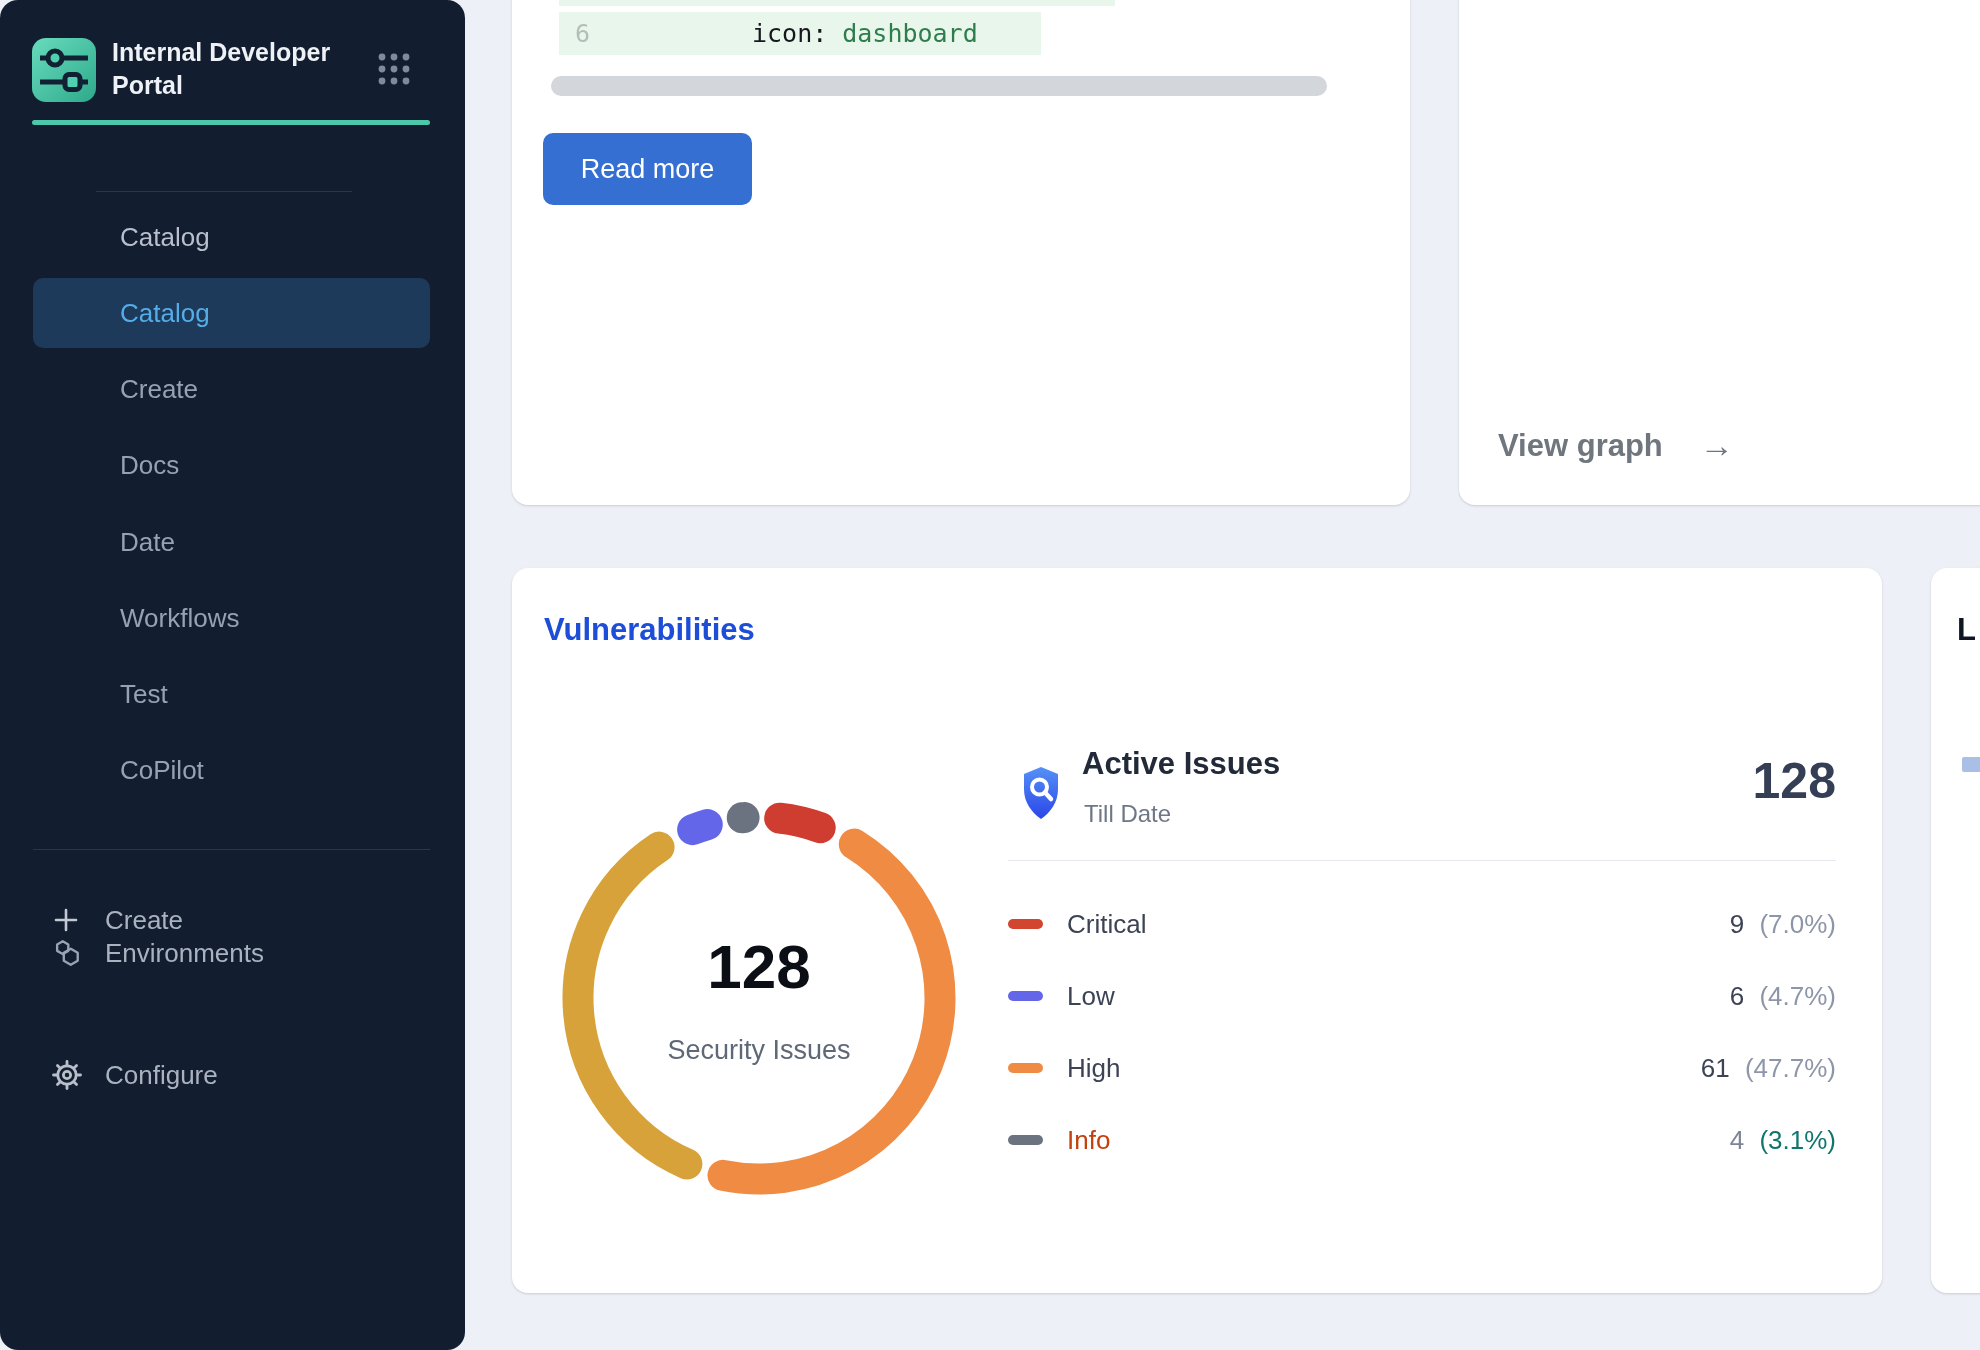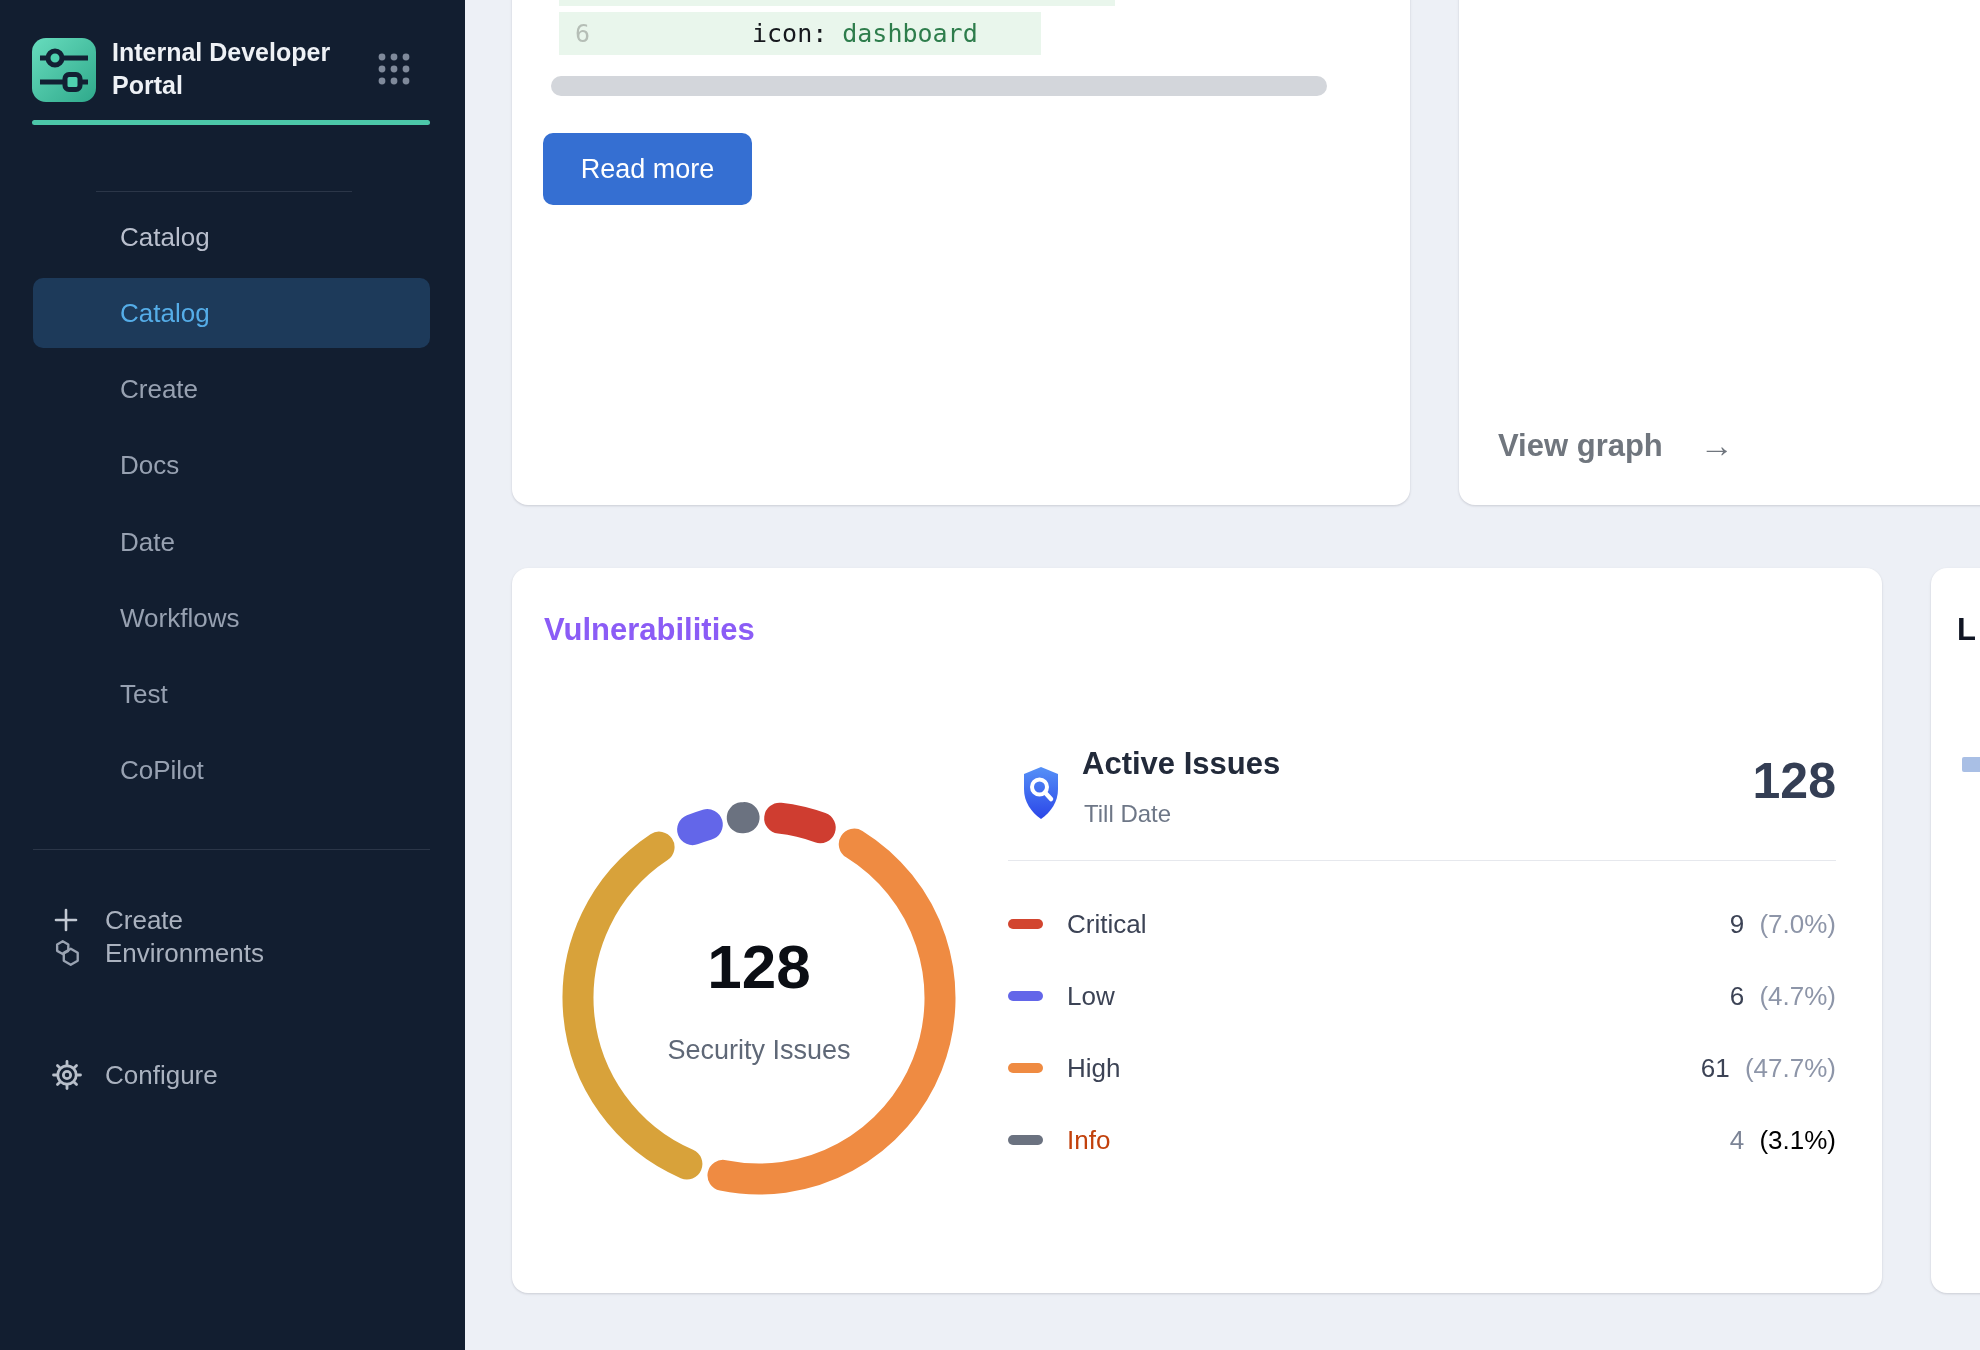--- a/index.html
+++ b/index.html
@@ -1,19 +1,19 @@
 <!DOCTYPE html>
 <html><head>
 <meta charset="utf-8">
 <style>
   html,body{margin:0;padding:0;background:#edf0f6;}
   #root{position:relative;width:1980px;height:1350px;overflow:hidden;background:#edf0f6;
         font-family:"Liberation Sans",sans-serif;-webkit-font-smoothing:antialiased;}
   
-  .sidebar{position:absolute;left:0;top:0;width:465px;height:1350px;background:#121e30;}
+  .sidebar{position:absolute;left:0;top:0;width:465px;height:1350px;background:#121e30;border-radius:18px;}
   .brand-logo{position:absolute;left:32px;top:38px;}
   .brand-title{position:absolute;left:112px;top:36px;width:240px;font-size:25px;line-height:33px;
                font-weight:700;color:#eef1f5;}
   .grid-icon{position:absolute;left:377px;top:52px;}
   .teal-rule{position:absolute;left:32px;top:120px;width:398px;height:5px;border-radius:3px;background:#4cc7a9;}
   .side-div1{position:absolute;left:96px;top:191px;width:256px;height:1px;background:#2b3648;}
   .side-div2{position:absolute;left:33px;top:849px;width:397px;height:1px;background:#2b3648;}
   .nav-item{position:absolute;left:33px;width:397px;height:70px;display:flex;align-items:center;
             padding-left:87px;box-sizing:border-box;font-size:26px;color:#97a1b1;border-radius:10px;cursor:pointer;}
   .nav-item.first{color:#b9bfcd;}
@@ -38,21 +38,21 @@
   .code-val{margin-left:15px;color:#2e7d4c;}
   .hscrollbar{position:absolute;left:39px;top:110px;width:776px;height:20px;border-radius:10px;background:#d3d6db;cursor:pointer;}
   .read-more{position:absolute;left:31px;top:167px;width:209px;height:72px;border-radius:10px;background:#356fd2;
              display:flex;align-items:center;justify-content:center;color:#ffffff;font-size:27px;font-weight:500;
              border:none;cursor:pointer;font-family:"Liberation Sans",sans-serif;}
   
   .view-graph{position:absolute;left:39px;top:460px;display:flex;align-items:center;cursor:pointer;
               font-size:31px;font-weight:700;color:#70767e;gap:23px;}
   .view-graph .arrow{margin-left:14px;font-size:34px;font-weight:700;}
   
-  .vuln-title{position:absolute;left:32px;top:44px;font-size:31px;font-weight:700;color:#8b5cf6;}
+  .vuln-title{position:absolute;left:32px;top:44px;font-size:31px;font-weight:700;color:#1d4ed8;}
   .donut-wrap{position:absolute;left:32px;top:215px;width:430px;height:430px;}
   .donut-wrap svg{position:absolute;left:0;top:0;}
   .donut-center-value{position:absolute;left:0;top:148px;width:430px;text-align:center;
                       font-size:62px;font-weight:700;color:#0b0e14;}
   .donut-center-label{position:absolute;left:0;top:252px;width:430px;text-align:center;
                       font-size:27px;color:#5f6877;}
   .shield{position:absolute;left:508px;top:197px;}
   .ai-title{position:absolute;left:570px;top:178px;font-size:31px;font-weight:600;color:#222a3a;}
   .ai-sub{position:absolute;left:572px;top:232px;font-size:24px;color:#6e7787;}
   .ai-total{position:absolute;left:1100px;top:184px;width:224px;text-align:right;
@@ -60,21 +60,21 @@
   .ai-divider{position:absolute;left:496px;top:292px;width:828px;height:1px;background:#e6e8ed;}
   .legend{position:absolute;left:496px;top:320px;width:828px;}
   .legend-row{height:72px;display:flex;align-items:center;justify-content:space-between;}
   .legend-left{display:flex;align-items:center;}
   .legend-pill{width:35px;height:10px;border-radius:5px;margin-right:24px;}
   .legend-label{font-size:26px;color:#3c4355;}
   .legend-count{font-size:26px;color:#3c4355;font-weight:500;}
   .legend-pct{font-size:26px;color:#8d95a8;margin-left:8px;}
   .legend-row.muted .legend-label{color:#c2410c;}
   .legend-row.muted .legend-count{color:#7c8496;font-weight:400;}
-  .legend-row.muted .legend-pct{color:#000000;}
+  .legend-row.muted .legend-pct{color:#0f766e;}
   
   .partial-title{position:absolute;left:26px;top:44px;font-size:31px;font-weight:700;color:#101523;}
   .partial-bar{position:absolute;left:31px;top:189px;width:70px;height:15px;background:#a9bfe5;border-radius:2px;}
 </style>
 </head>
 <body>
 
 <div id="root">
 
   <aside class="sidebar">

